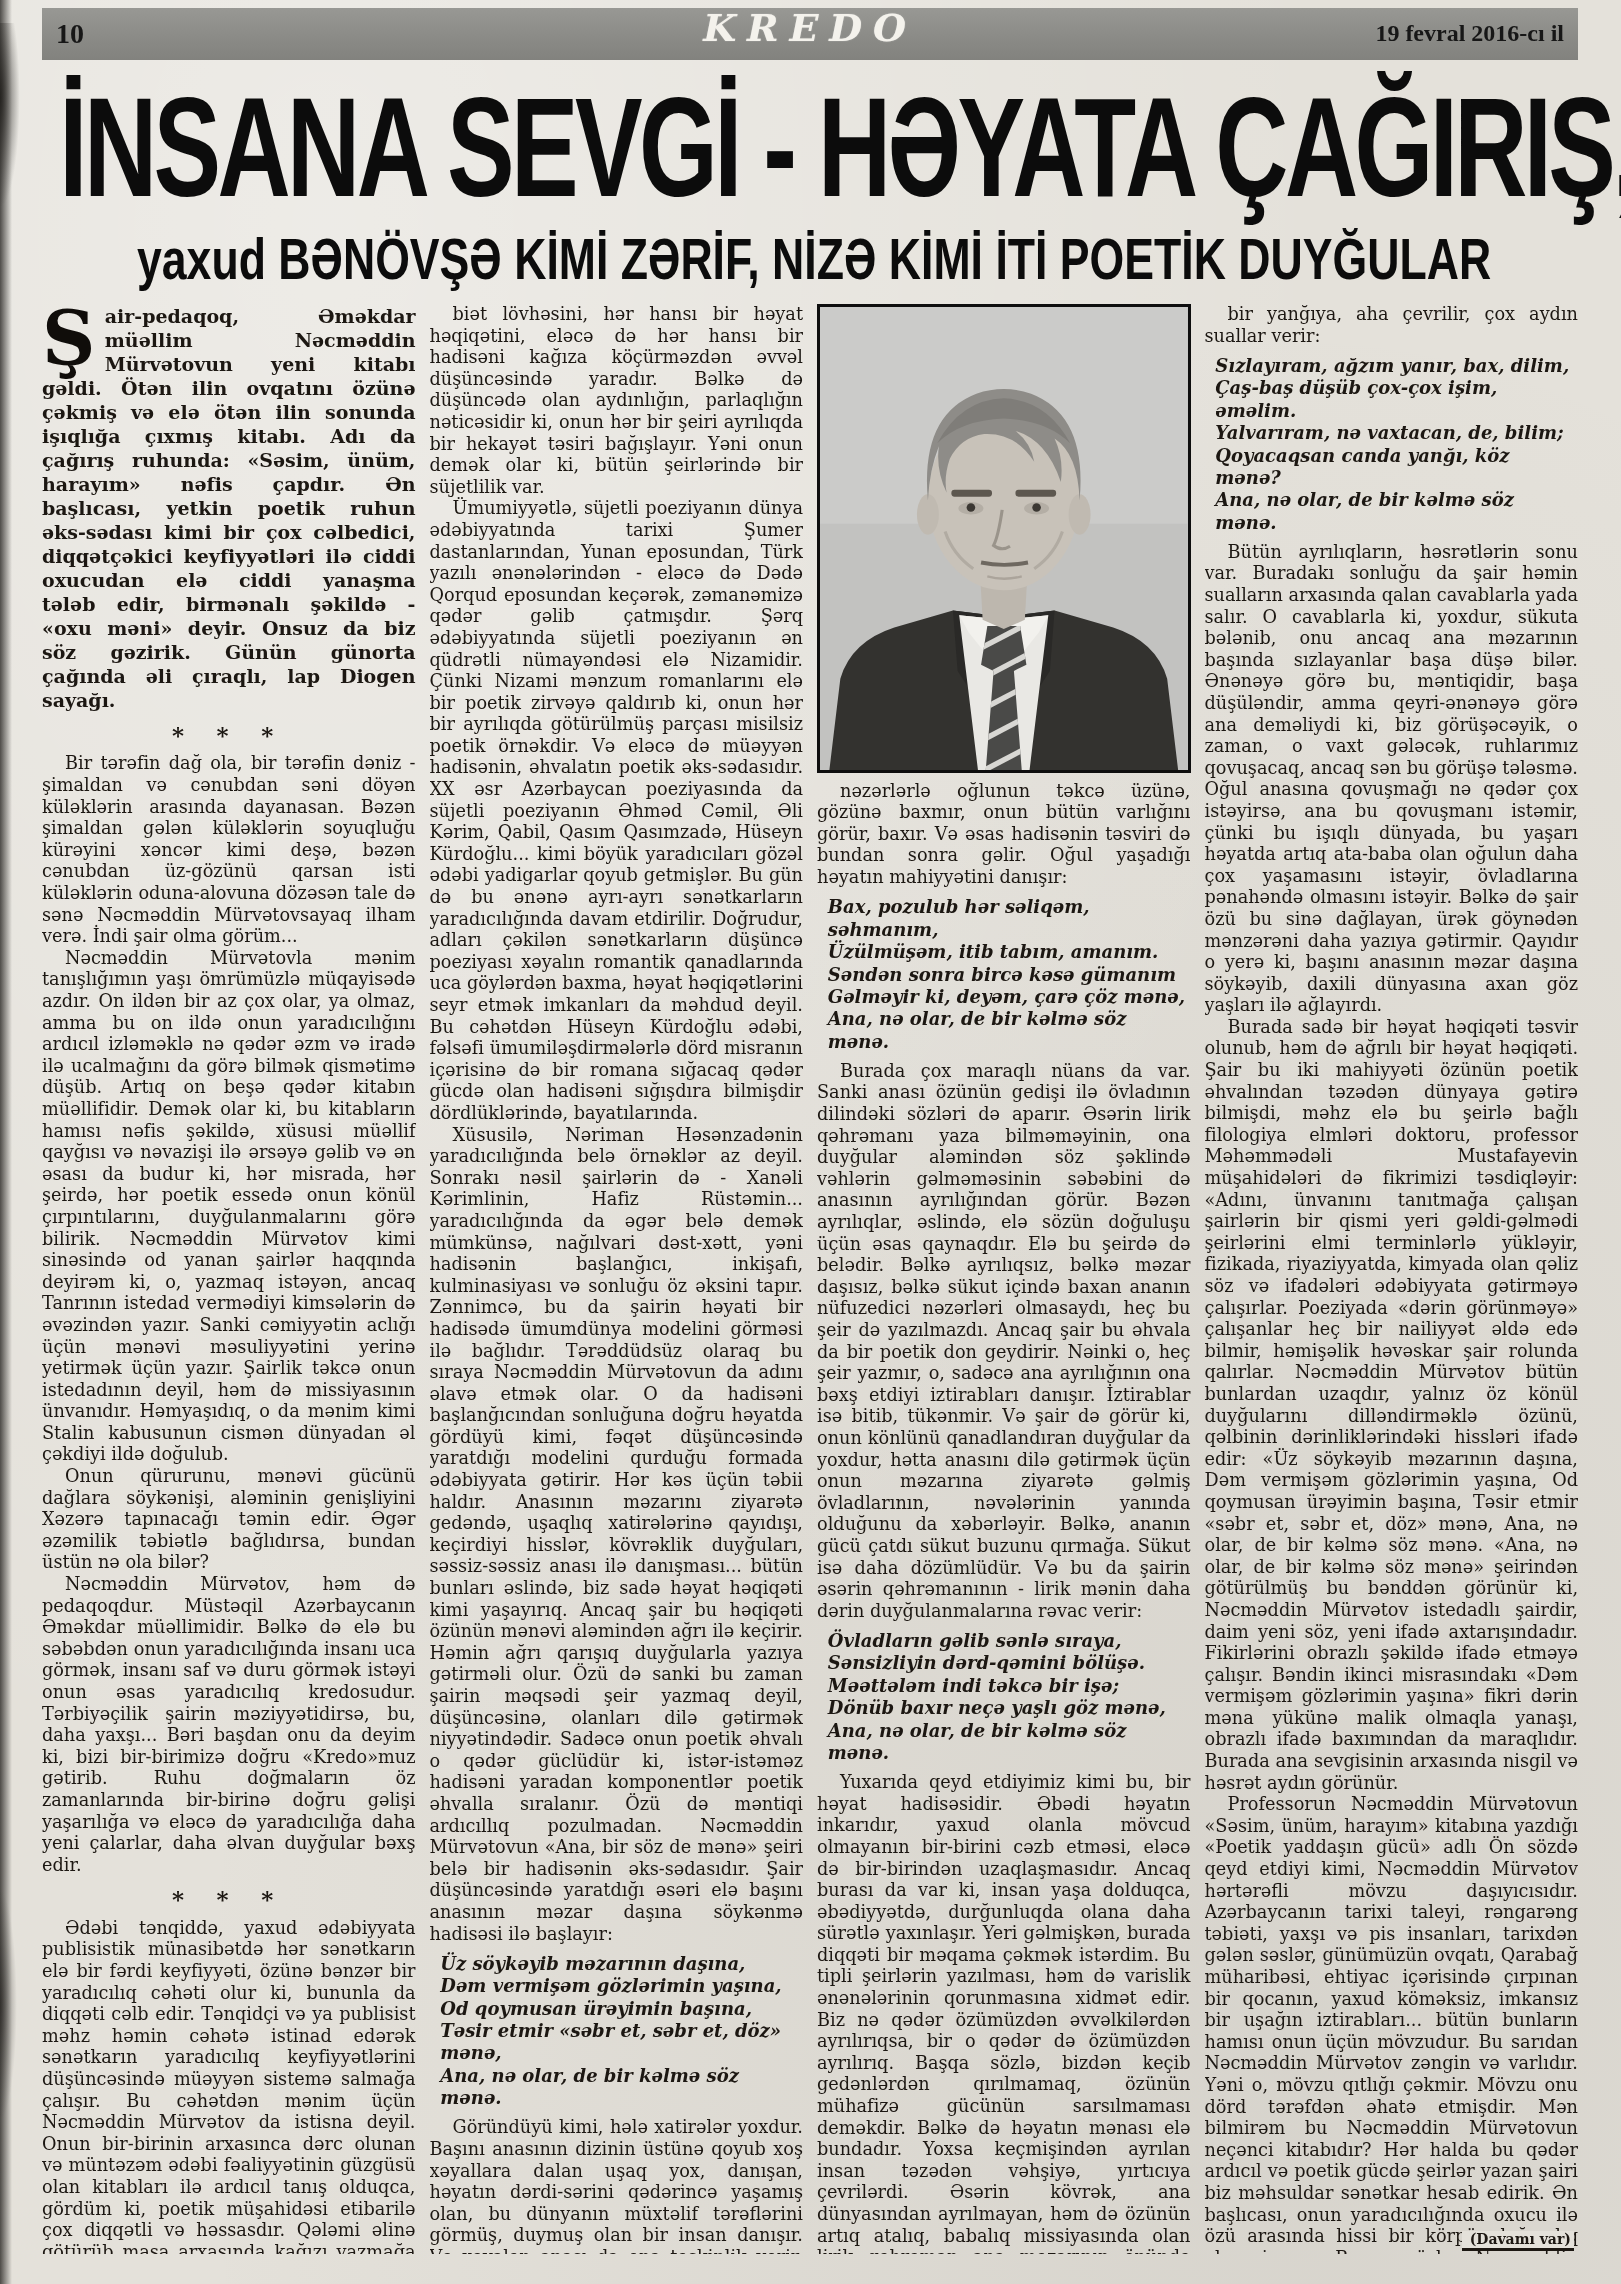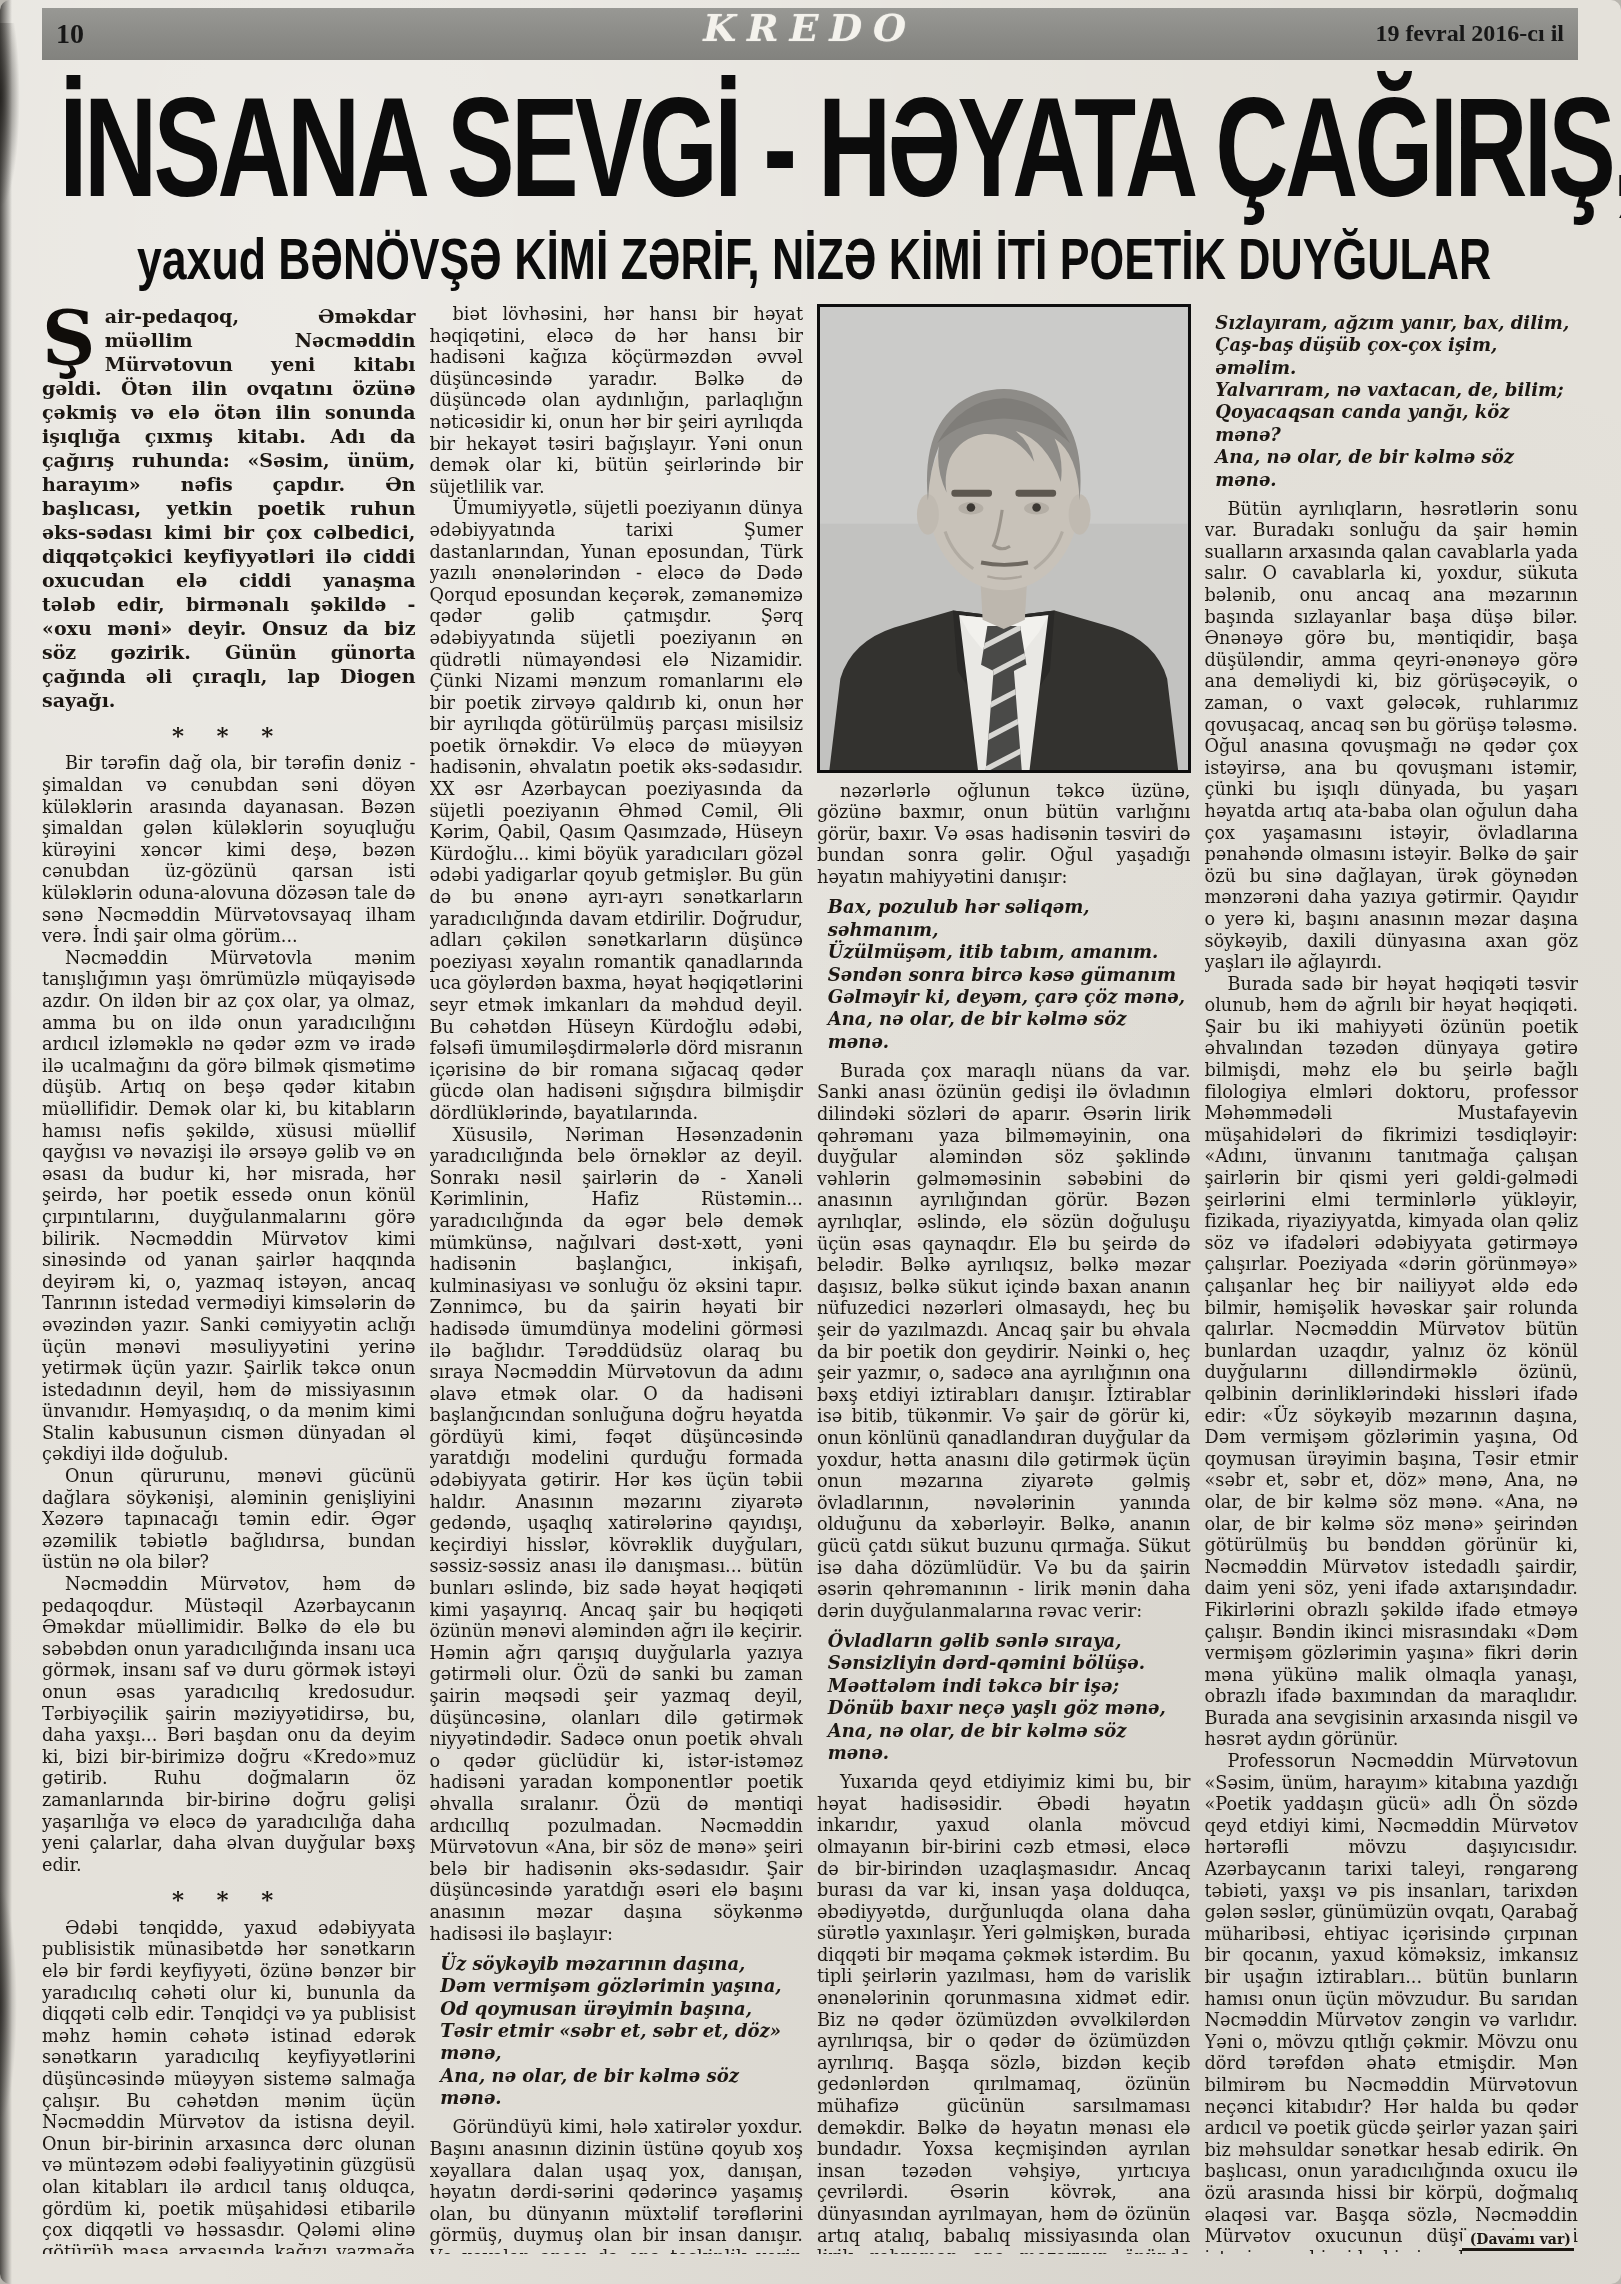--- a/index.html
+++ b/index.html
@@ -6,21 +6,20 @@
   #page{
     position:relative;
     width:1621px;height:2284px;
     background:
       radial-gradient(ellipse at 20% 10%, rgba(255,255,255,.35), rgba(255,255,255,0) 55%),
       radial-gradient(ellipse at 80% 90%, rgba(120,115,105,.12), rgba(120,115,105,0) 60%),
       #e4e1da;
     overflow:hidden;
     color:#1c1712;
     font-family:"DejaVu Serif", serif;
-    border-radius:10px;
   }
   .scan-edge-left{position:absolute;left:0;top:0;width:12.3px;height:100%;
     background:linear-gradient(90deg,rgba(40,38,35,.8),rgba(40,38,35,0));}
   .scan-smudge-tl{position:absolute;left:0;top:23px;width:20px;height:185px;
     background:radial-gradient(ellipse at 0% 40%,rgba(30,28,25,.85),rgba(30,28,25,0) 70%);}
   .scan-smudge-bl{position:absolute;left:0;top:1889px;width:17px;height:231px;
     background:radial-gradient(ellipse at 0% 50%,rgba(30,28,25,.6),rgba(30,28,25,0) 70%);}
 
   
   .band{
@@ -204,20 +203,21 @@
             <div>Sənsizliyin dərd-qəmini bölüşə.</div>
             <div>Məəttələm indi təkcə bir işə;</div>
             <div>Dönüb baxır neçə yaşlı göz mənə,</div>
             <div>Ana, nə olar, de bir kəlmə söz mənə.</div>
           </div>
           <p>Yuxarıda qeyd etdiyimiz kimi bu, bir həyat hadisəsidir. Əbədi həyatın inkarıdır, yaxud olanla mövcud olmayanın bir-birini cəzb etməsi, eləcə də bir-birindən uzaqlaşmasıdır. Ancaq burası da var ki, insan yaşa dolduqca, əbədiyyətdə, durğunluqda olana daha sürətlə yaxınlaşır. Yeri gəlmişkən, burada diqqəti bir məqama çəkmək istərdim. Bu tipli şeirlərin yazılması, həm də varislik ənənələrinin qorunmasına xidmət edir. Biz nə qədər özümüzdən əvvəlkilərdən ayrılırıqsa, bir o qədər də özümüzdən ayrılırıq. Başqa sözlə, bizdən keçib gedənlərdən qırılmamaq, özünün mühafizə gücünün sarsılmaması deməkdir. Bəlkə də həyatın mənası elə bundadır. Yoxsa keçmişindən ayrılan insan təzədən vəhşiyə, yırtıcıya çevrilərdi. Əsərin kövrək, ana dünyasından ayrılmayan, həm də özünün artıq atalıq, babalıq missiyasında olan lirik qəhrəman ana məzarının önündə ayağına tikan batmış uşaq - burada ana itkisindən ürəyinin başı göynəyən oğul sızıldayır. Onun dili, ağzı pörşələnir, ayrılıq odu onun daxilində</p>
         </div>
     </div>
     <div class="col">
       <div>
+          <p>bir yanğıya, aha çevrilir, çox aydın suallar verir:</p>
           <div class="poem">
             <div>Sızlayıram, ağzım yanır, bax, dilim,</div>
             <div>Çaş-baş düşüb çox-çox işim, əməlim.</div>
             <div>Yalvarıram, nə vaxtacan, de, bilim;</div>
             <div>Qoyacaqsan canda yanğı, köz mənə?</div>
             <div>Ana, nə olar, de bir kəlmə söz mənə.</div>
           </div>
           <p>Bütün ayrılıqların, həsrətlərin sonu var. Buradakı sonluğu da şair həmin sualların arxasında qalan cavablarla yada salır. O cavablarla ki, yoxdur, sükuta bələnib, onu ancaq ana məzarının başında sızlayanlar başa düşə bilər. Ənənəyə görə bu, məntiqidir, başa düşüləndir, amma qeyri-ənənəyə görə ana deməliydi ki, biz görüşəcəyik, o zaman, o vaxt gələcək, ruhlarımız qovuşacaq, ancaq sən bu görüşə tələsmə. Oğul anasına qovuşmağı nə qədər çox istəyirsə, ana bu qovuşmanı istəmir, çünki bu işıqlı dünyada, bu yaşarı həyatda artıq ata-baba olan oğulun daha çox yaşamasını istəyir, övladlarına pənahəndə olmasını istəyir. Bəlkə də şair özü bu sinə dağlayan, ürək göynədən mənzərəni daha yazıya gətirmir. Qayıdır o yerə ki, başını anasının məzar daşına söykəyib, daxili dünyasına axan göz yaşları ilə ağlayırdı.</p>
           <p>Burada sadə bir həyat həqiqəti təsvir olunub, həm də ağrılı bir həyat həqiqəti. Şair bu iki mahiyyəti özünün poetik əhvalından təzədən dünyaya gətirə bilmişdi, məhz elə bu şeirlə bağlı filologiya elmləri doktoru, professor Məhəmmədəli Mustafayevin müşahidələri də fikrimizi təsdiqləyir: «Adını, ünvanını tanıtmağa çalışan şairlərin bir qismi yeri gəldi-gəlmədi şeirlərini elmi terminlərlə yükləyir, fizikada, riyaziyyatda, kimyada olan qəliz söz və ifadələri ədəbiyyata gətirməyə çalışırlar. Poeziyada «dərin görünməyə» çalışanlar heç bir nailiyyət əldə edə bilmir, həmişəlik həvəskar şair rolunda qalırlar. Nəcməddin Mürvətov bütün bunlardan uzaqdır, yalnız öz könül duyğularını dilləndirməklə özünü, qəlbinin dərinliklərindəki hissləri ifadə edir: «Üz söykəyib məzarının daşına, Dəm vermişəm gözlərimin yaşına, Od qoymusan ürəyimin başına, Təsir etmir «səbr et, səbr et, döz» mənə, Ana, nə olar, de bir kəlmə söz mənə. «Ana, nə olar, de bir kəlmə söz mənə» şeirindən götürülmüş bu bənddən görünür ki, Nəcməddin Mürvətov istedadlı şairdir, daim yeni söz, yeni ifadə axtarışındadır. Fikirlərini obrazlı şəkildə ifadə etməyə çalışır. Bəndin ikinci misrasındakı «Dəm vermişəm gözlərimin yaşına» fikri dərin məna yükünə malik olmaqla yanaşı, obrazlı ifadə baxımından da maraqlıdır. Burada ana sevgisinin arxasında nisgil və həsrət aydın görünür.</p>
           <p>Professorun Nəcməddin Mürvətovun «Səsim, ünüm, harayım» kitabına yazdığı «Poetik yaddaşın gücü» adlı Ön sözdə qeyd etdiyi kimi, Nəcməddin Mürvətov hərtərəfli mövzu daşıyıcısıdır. Azərbaycanın tarixi taleyi, rəngarəng təbiəti, yaxşı və pis insanları, tarixdən gələn səslər, günümüzün ovqatı, Qarabağ müharibəsi, ehtiyac içərisində çırpınan bir qocanın, yaxud köməksiz, imkansız bir uşağın iztirabları... bütün bunların hamısı onun üçün mövzudur. Bu sarıdan Nəcməddin Mürvətov zəngin və varlıdır. Yəni o, mövzu qıtlığı çəkmir. Mövzu onu dörd tərəfdən əhatə etmişdir. Mən bilmirəm bu Nəcməddin Mürvətovun neçənci kitabıdır? Hər halda bu qədər ardıcıl və poetik gücdə şeirlər yazan şairi biz məhsuldar sənətkar hesab edirik. Ən başlıcası, onun yaradıcılığında oxucu ilə özü arasında hissi bir körpü, doğmalıq əlaqəsi var. Başqa sözlə, Nəcməddin Mürvətov oxucunun düşüncəsi nəyi istəyirsə ruhi qida kimi məhz onu yazır, onu sözə çevirir.</p>

